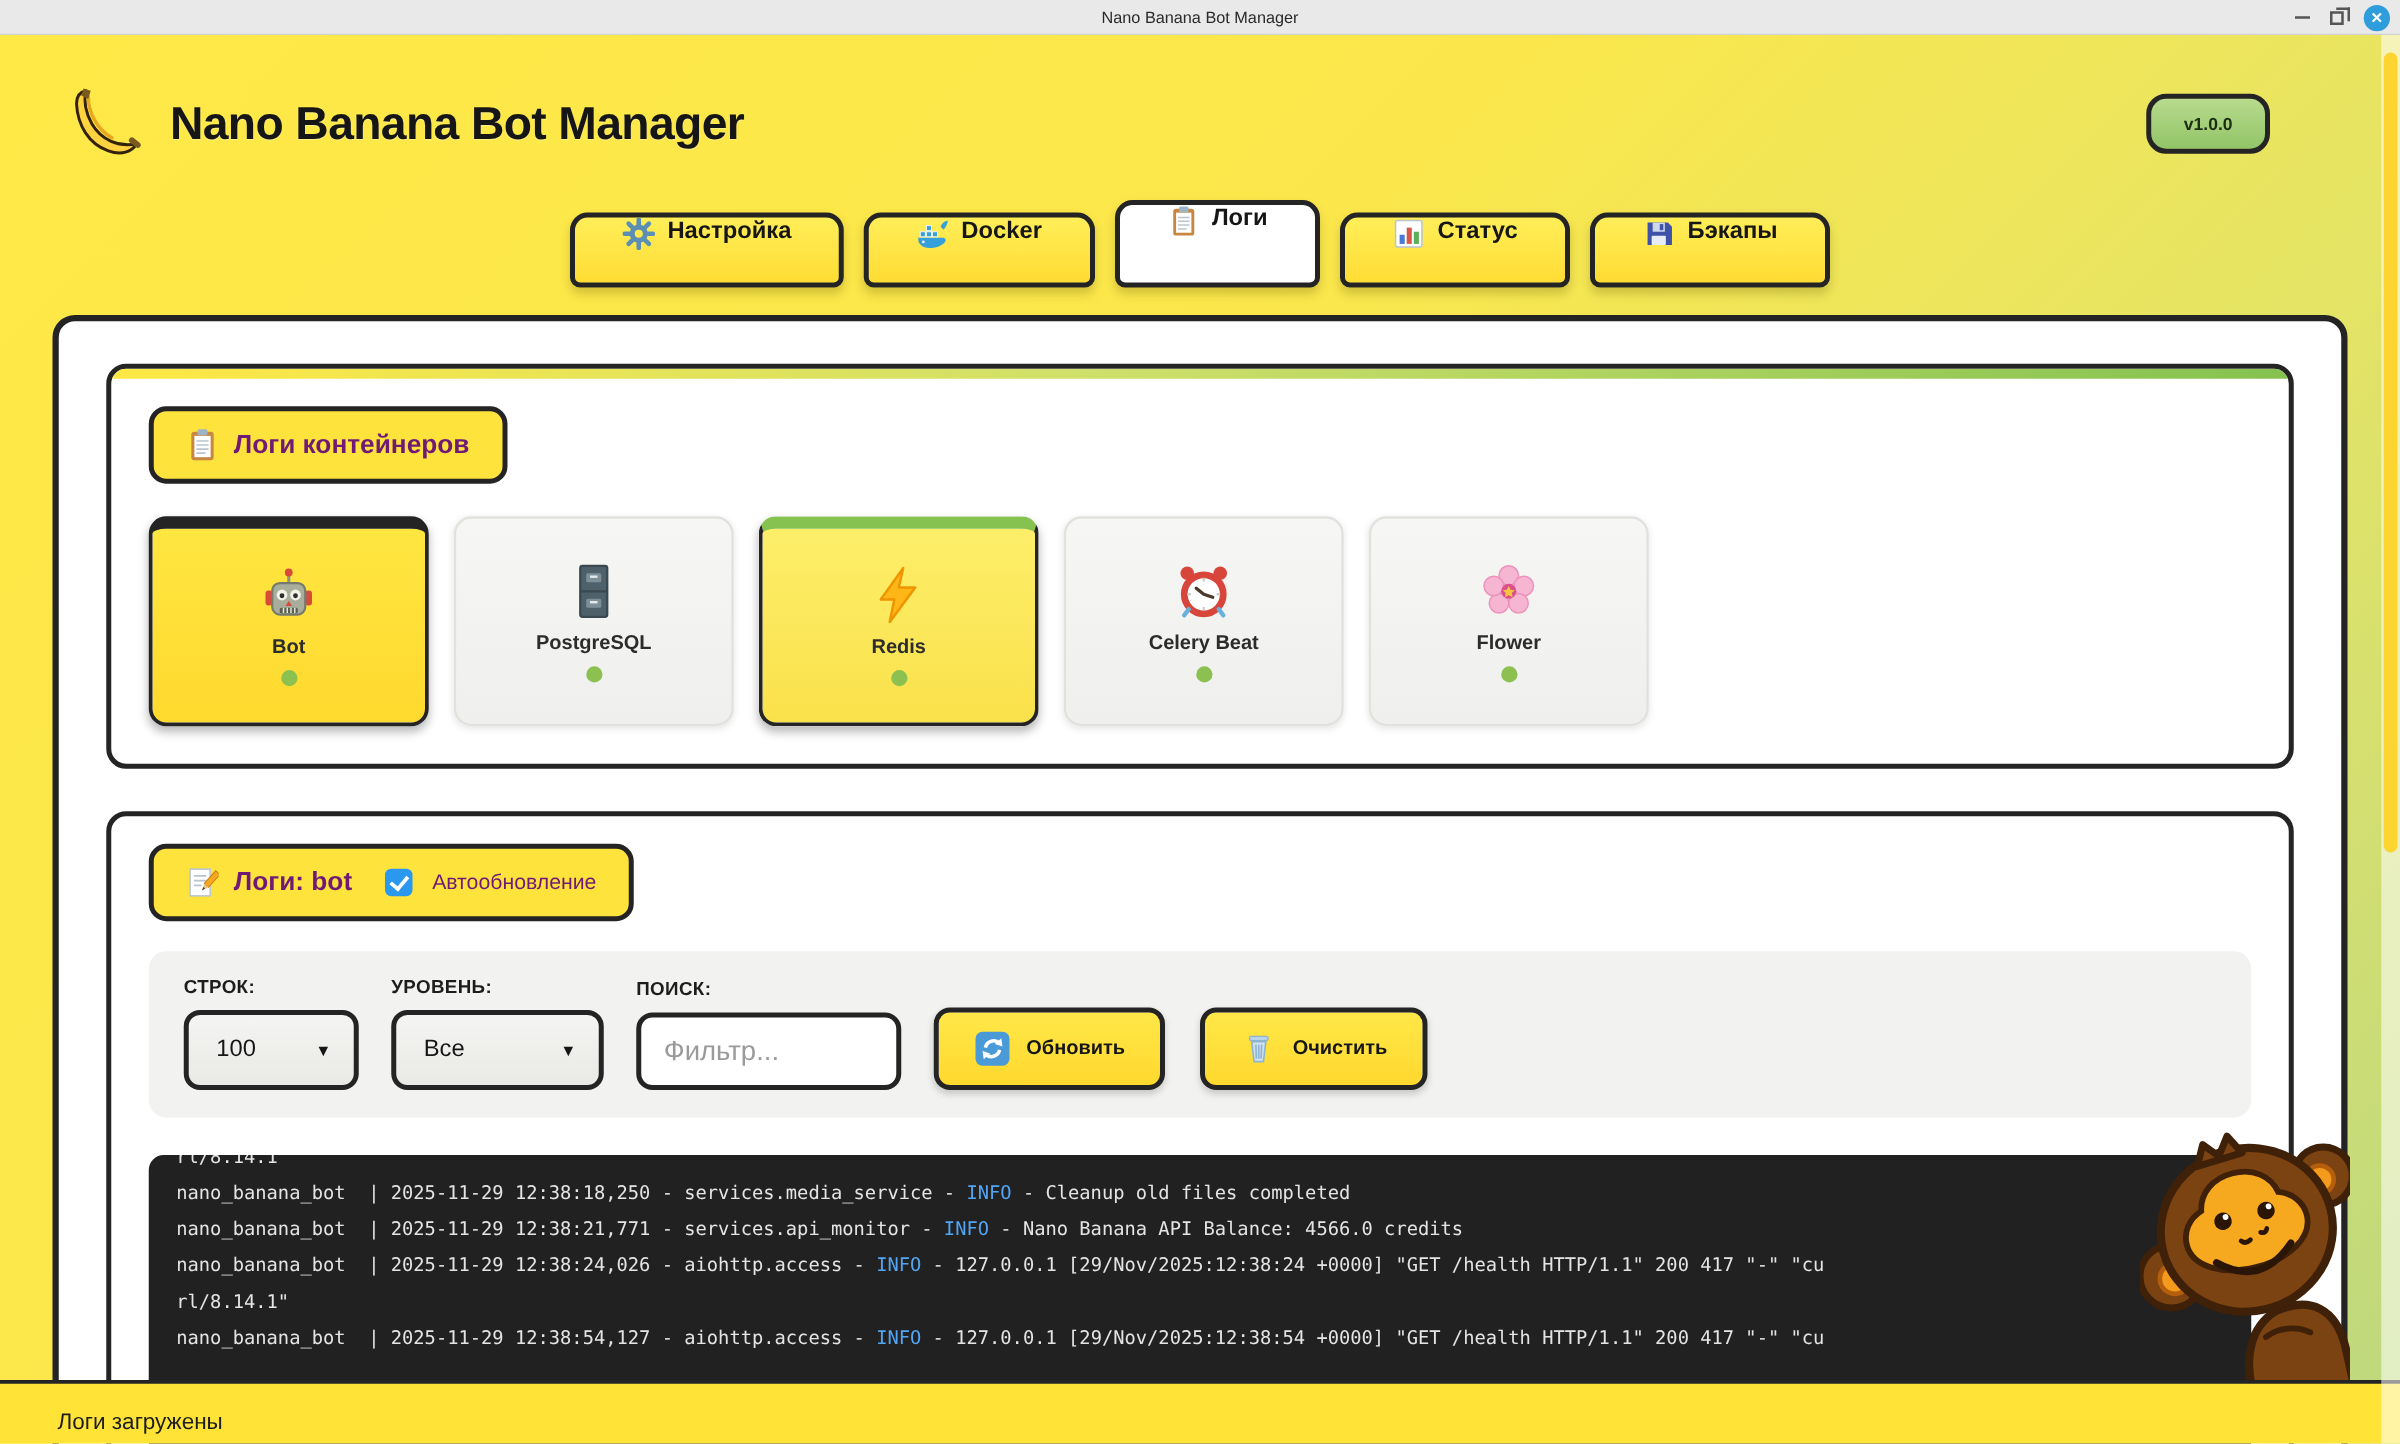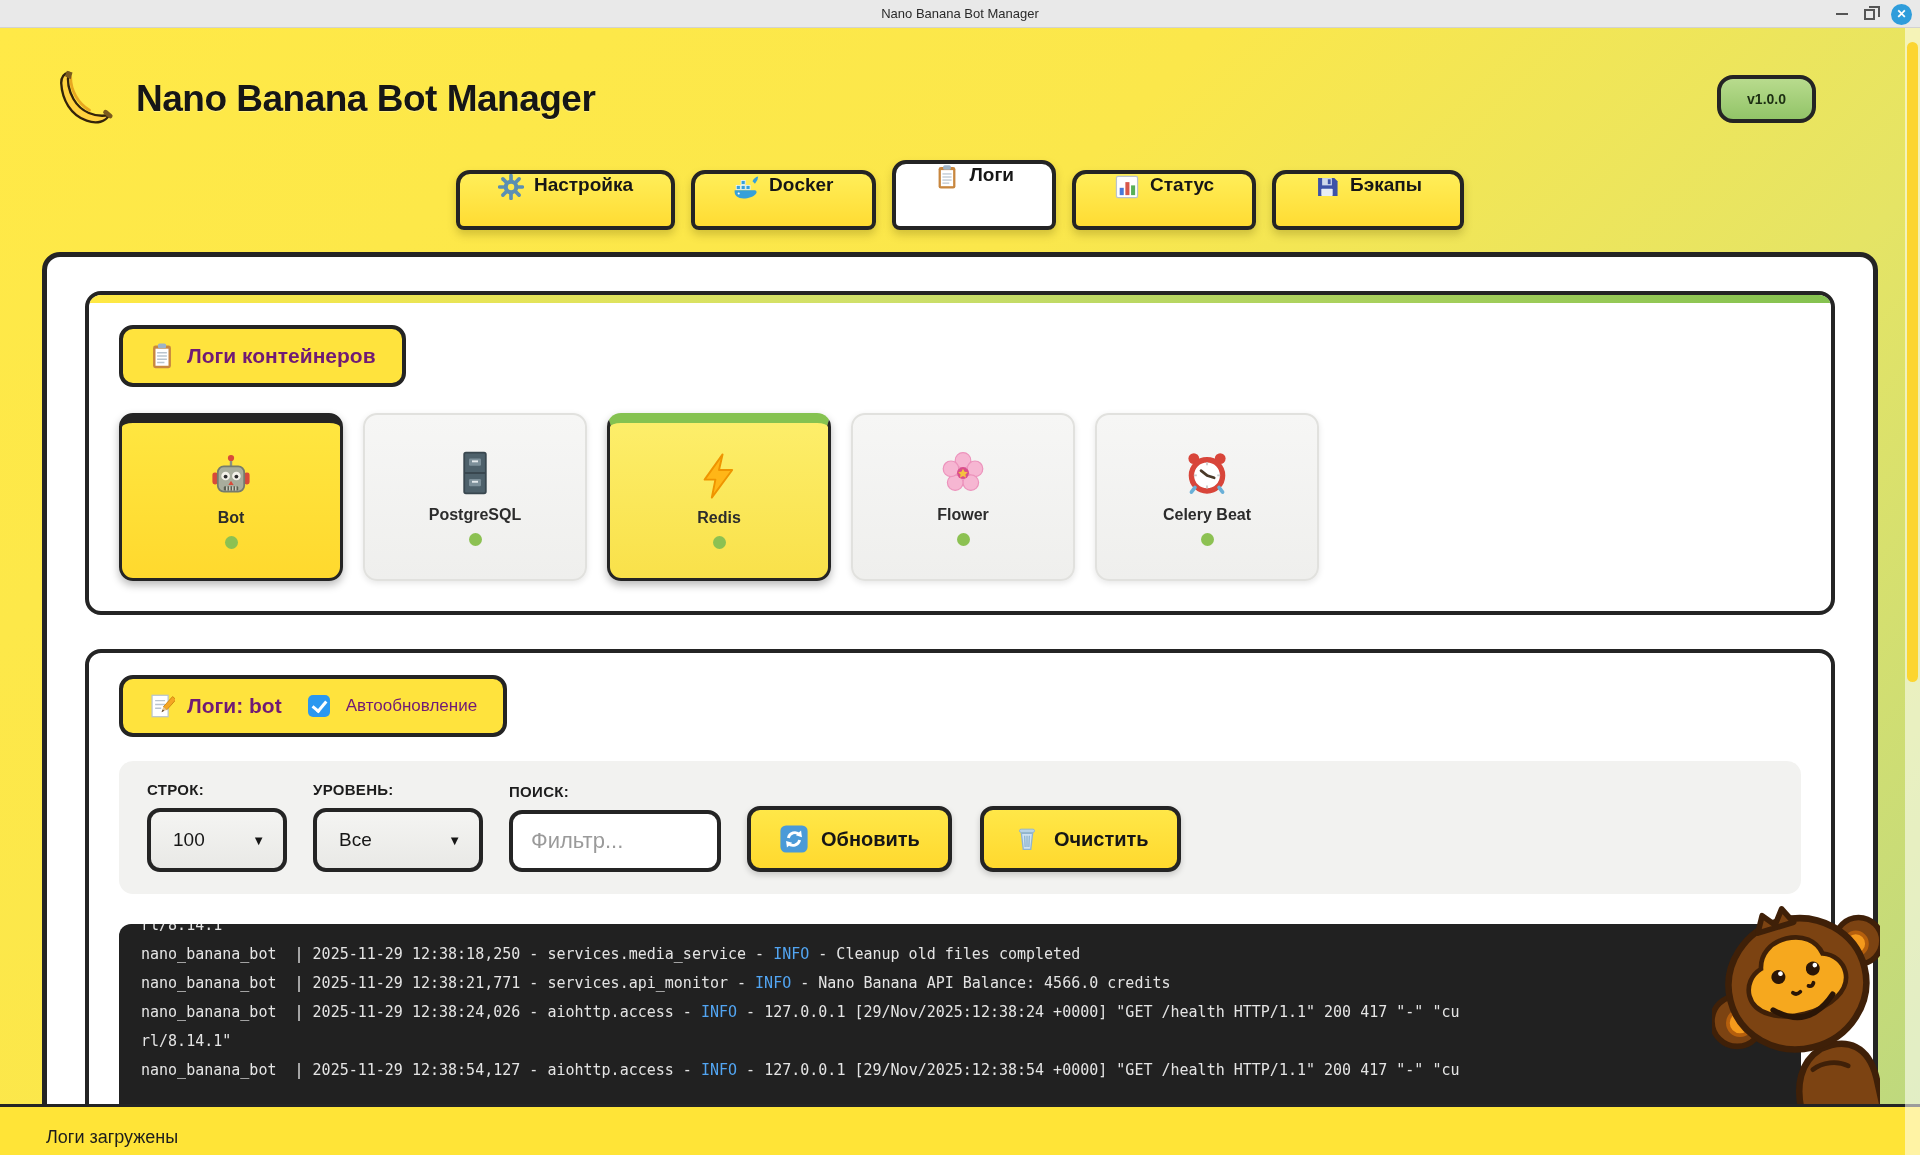--- a/index.html
+++ b/index.html
@@ -83,21 +83,21 @@
   .fake-select { display:flex; align-items:center; justify-content:space-between; gap:18px;
     background:linear-gradient(180deg,#f4f4f2,#e9e9e6); border:4px solid #242424; border-radius:13px;
     height:64px; padding:0 18px 0 22px; font-size:19px; color:#161616; min-width:140px; cursor:pointer; }
   .fake-select.level { min-width:170px; }
   .caret { font-size:13px; color:#161616; }
   .search-input { height:62px; width:212px; border:4px solid #242424; border-radius:13px; background:#fff;
     font-size:22px; padding:0 18px; font-family:"Liberation Sans",sans-serif; color:#222; outline:none; }
   .search-input::placeholder { color:#9a9a9a; }
   .btn { display:flex; align-items:center; gap:12px; height:66px; padding:0 28px;
     background:linear-gradient(180deg,#ffe748,#ffd92e); border:4px solid #242424; border-radius:13px;
-    font-size:20px; font-weight:800; color:#161616; cursor:pointer; font-family:"Liberation Sans",sans-serif;
+    font-size:16px; font-weight:800; color:#161616; cursor:pointer; font-family:"Liberation Sans",sans-serif;
     box-shadow:0 3px 6px rgba(0,0,0,0.18); }
   .btn-icon { width:30px; height:30px; }
   .btn.clear { margin-left:2px; }
 
   .logarea { margin-top:30px; background:#212121; border-radius:12px; padding:0 22px; height:270px; overflow:hidden; }
   .logcontent { margin-top:-13px; font-family:"DejaVu Sans Mono", monospace; font-size:15px; line-height:29px;
     color:#e4e4e4; white-space:pre; }
   .lv-info { color:#52a5f2; }
 
   
@@ -261,50 +261,50 @@
             <svg class="card-icon" viewBox="0 0 40 40">
               <polygon points="23,2 8,23 17,23 14,38 31,15 20,15" fill="#ffb617" stroke="#ef9400" stroke-width="1.6" stroke-linejoin="round"></polygon>
             </svg>
             <span class="card-label">Redis</span>
             <span class="status-dot"></span>
           </div>
 
 
           <div class="card">
             <svg class="card-icon" viewBox="0 0 40 40">
-              <g fill="#f6b6d2" stroke="#ec93bc" stroke-width="1">
-                <circle cx="20" cy="9.5" r="6.5"></circle>
-                  <circle cx="30" cy="16.5" r="6.5"></circle>
-                  <circle cx="26.5" cy="28" r="6.5"></circle>
-                <circle cx="13.5" cy="28" r="6.5"></circle>
-                  <circle cx="10" cy="16.5" r="6.5"></circle>
-              </g>
-              <circle cx="20" cy="20" r="5" fill="#da4f8c"></circle>
-              <polygon points="20,16.5 21.3,19 24,19.3 22,21.2 22.6,24 20,22.6 17.4,24 18,21.2 16,19.3 18.7,19" fill="#f4c33f"></polygon>
-            </svg>
-            <span class="card-label">Flower</span>
-            <span class="status-dot"></span>
-          </div>
-
-          <div class="card">
-            <svg class="card-icon" viewBox="0 0 40 40">
               <circle cx="9" cy="8" r="4.5" fill="#d8453a"></circle>
                 <circle cx="31" cy="8" r="4.5" fill="#d8453a"></circle>
               <circle cx="20" cy="22" r="13" fill="#fff" stroke="#d8453a" stroke-width="4.5"></circle>
               <g stroke="#c8c8c8" stroke-width="1.4">
                   <line x1="20" y1="11" x2="20" y2="13.5"></line>
                   <line x1="20" y1="30.5" x2="20" y2="33"></line>
                   <line x1="9" y1="22" x2="11.5" y2="22"></line>
                   <line x1="28.5" y1="22" x2="31" y2="22"></line>
                 </g>
               <path d="M20 22 l-5 -4 M20 22 l6 2" stroke="#4a3a2a" stroke-width="2.2" stroke-linecap="round"></path>
               <line x1="10" y1="32" x2="7" y2="36" stroke="#6ab0d8" stroke-width="3" stroke-linecap="round"></line>
               <line x1="30" y1="32" x2="33" y2="36" stroke="#6ab0d8" stroke-width="3" stroke-linecap="round"></line>
             </svg>
             <span class="card-label">Celery Beat</span>
+            <span class="status-dot"></span>
+          </div>
+
+          <div class="card">
+            <svg class="card-icon" viewBox="0 0 40 40">
+              <g fill="#f6b6d2" stroke="#ec93bc" stroke-width="1">
+                <circle cx="20" cy="9.5" r="6.5"></circle>
+                  <circle cx="30" cy="16.5" r="6.5"></circle>
+                  <circle cx="26.5" cy="28" r="6.5"></circle>
+                <circle cx="13.5" cy="28" r="6.5"></circle>
+                  <circle cx="10" cy="16.5" r="6.5"></circle>
+              </g>
+              <circle cx="20" cy="20" r="5" fill="#da4f8c"></circle>
+              <polygon points="20,16.5 21.3,19 24,19.3 22,21.2 22.6,24 20,22.6 17.4,24 18,21.2 16,19.3 18.7,19" fill="#f4c33f"></polygon>
+            </svg>
+            <span class="card-label">Flower</span>
             <span class="status-dot"></span>
           </div>
 
         </div>
       </div>
     </div>
 
     <div class="sub-panel panel2">
       <div class="panel2-body">
         <div class="logs-title-row">

